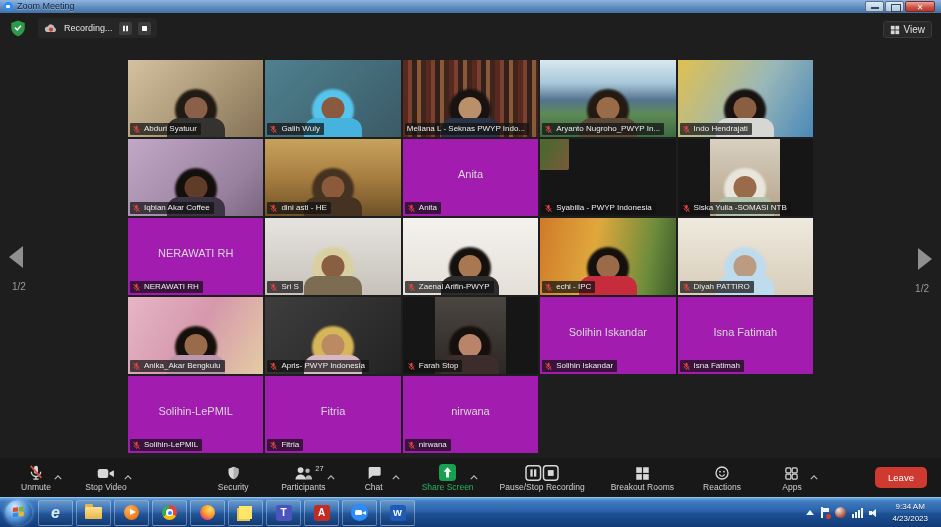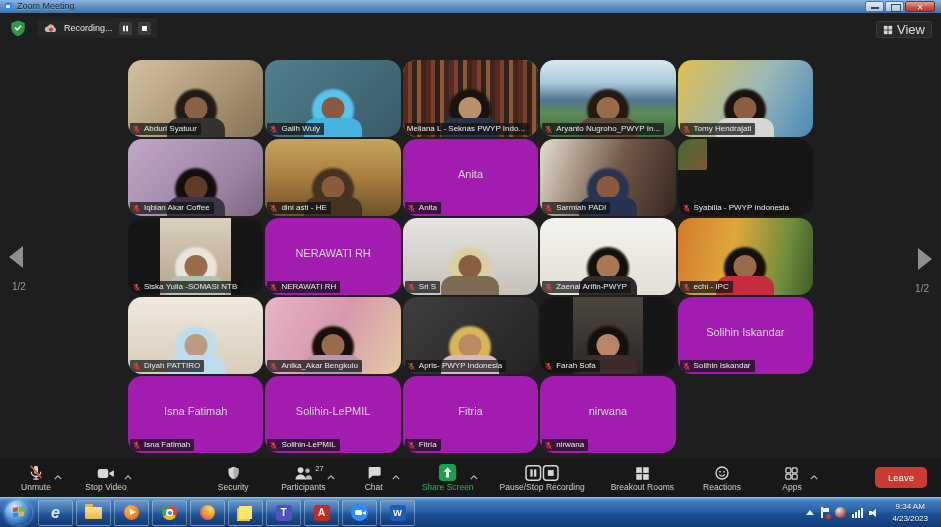--- a/index.html
+++ b/index.html
@@ -22,26 +22,26 @@
   .winbtn.close::after { content:'\2715'; position:absolute; width:100%; text-align:center; top:0; font-size:8px; color:#fff; line-height:11px; }
 
   
   .shield-badge { position:absolute; left:9px; top:19px; width:18px; height:18px; }
   .rec-group { position:absolute; left:38px; top:18px; height:20px; display:flex; align-items:center; gap:6px;
     background:#262626; border-radius:3px; padding:0 6px; }
   .rec-label { font-size:9px; color:#e6e6e6; }
   .rec-btn { width:13px; height:13px; background:#3c3c3c; border-radius:2px; display:flex; align-items:center; justify-content:center; }
   .view-btn { position:absolute; right:9px; top:21px; height:17px; display:flex; align-items:center; gap:4px;
     background:#282828; border:1px solid #3a3a3a; border-radius:3px; padding:0 6px; }
-  .view-btn span { font-size:13px; color:#e0e0e0; }
+  .view-btn span { font-size:10px; color:#e0e0e0; }
 
   
   #grid { position:absolute; left:128px; top:60px; width:685px; height:393px;
     display:grid; grid-template-columns:repeat(5,1fr); grid-auto-rows:77px; gap:2px; }
-  .tile { position:relative; background:#161616; overflow:hidden;border-radius:14px; }
+  .tile { position:relative; background:#161616; overflow:hidden; }
   .tile.novideo { background:#a21caf; }
   .tile.active { box-shadow:inset 0 0 0 2px #b8d433; }
   .vid { position:absolute; inset:0; overflow:hidden; }
   .vid.portrait { left:24%; width:52%; }
   .vid.photo { left:50%; top:46%; width:58px; height:62px; transform:translate(-50%,-50%); inset:auto; border-radius:2px; }
   .hood  { position:absolute; left:50%; bottom:6px;  width:42px; height:42px; border-radius:50%; transform:translateX(-50%); filter:blur(1.2px); }
   .head  { position:absolute; left:50%; bottom:17px; width:23px; height:23px; border-radius:50%; transform:translateX(-50%); filter:blur(.6px); }
   .torso { position:absolute; left:50%; bottom:-3px; width:58px; height:22px; border-radius:12px 12px 0 0; transform:translateX(-50%); filter:blur(.6px); }
   .plate { position:absolute; left:2px; bottom:2px; max-width:94%; display:flex; align-items:center; gap:3px;
     background:rgba(16,16,16,.72); color:#ececec; font-size:8px; line-height:12px; padding:0 4px 0 2px;
@@ -225,21 +225,21 @@
           <div class="head" style="background: rgb(138, 94, 64);"></div>
           <div class="torso" style="background: rgb(214, 214, 210);"></div>
         </div>
         <div class="plate">
           <svg width="9" height="9" viewBox="0 0 24 24" style="flex:none">
             <rect x="9" y="2" width="6" height="11" rx="3" fill="#e04540"></rect>
             <path d="M5.5 10.5a6.5 6.5 0 0 0 13 0" stroke="#e04540" stroke-width="2" fill="none"></path>
             <path d="M12 17v4" stroke="#e04540" stroke-width="2"></path>
             <line x1="4" y1="3" x2="20" y2="21" stroke="#e04540" stroke-width="2.6"></line>
           </svg>
-          <span>Tomy Hendrajati</span>
+          <span>Indo Hendrajati</span>
         </div>
       </div>
       <div class="tile">
         <div class="vid " style="background: linear-gradient(135deg, rgb(192, 168, 198), rgb(153, 130, 159) 70%, rgb(122, 101, 128));">
           <div class="hood" style="background: rgb(19, 15, 12);"></div>
           <div class="head" style="background: rgb(94, 60, 40);"></div>
           <div class="torso" style="background: rgb(60, 52, 68);"></div>
         </div>
         <div class="plate">
           <svg width="9" height="9" viewBox="0 0 24 24" style="flex:none">
@@ -273,36 +273,20 @@
           <svg width="9" height="9" viewBox="0 0 24 24" style="flex:none">
             <rect x="9" y="2" width="6" height="11" rx="3" fill="#e04540"></rect>
             <path d="M5.5 10.5a6.5 6.5 0 0 0 13 0" stroke="#e04540" stroke-width="2" fill="none"></path>
             <path d="M12 17v4" stroke="#e04540" stroke-width="2"></path>
             <line x1="4" y1="3" x2="20" y2="21" stroke="#e04540" stroke-width="2.6"></line>
           </svg>
           <span>Anita</span>
         </div>
       </div>
       <div class="tile">
-        <div class="vid " style="background: linear-gradient(110deg, rgb(230, 222, 208), rgb(112, 88, 72) 55%, rgb(52, 38, 32));">
-          <div class="hood" style="background: rgb(40, 51, 80);"></div>
-          <div class="head" style="background: rgb(138, 90, 64);"></div>
-          <div class="torso" style="background: rgb(40, 51, 80);"></div>
-        </div>
-        <div class="plate">
-          <svg width="9" height="9" viewBox="0 0 24 24" style="flex:none">
-            <rect x="9" y="2" width="6" height="11" rx="3" fill="#e04540"></rect>
-            <path d="M5.5 10.5a6.5 6.5 0 0 0 13 0" stroke="#e04540" stroke-width="2" fill="none"></path>
-            <path d="M12 17v4" stroke="#e04540" stroke-width="2"></path>
-            <line x1="4" y1="3" x2="20" y2="21" stroke="#e04540" stroke-width="2.6"></line>
-          </svg>
-          <span>Sarmiah PADI</span>
-        </div>
-      </div>
-      <div class="tile">
         <div class="vid photo" style="background: linear-gradient(120deg, rgb(126, 158, 78), rgb(73, 104, 47) 55%, rgb(122, 90, 58));"></div>
         <div class="plate">
           <svg width="9" height="9" viewBox="0 0 24 24" style="flex:none">
             <rect x="9" y="2" width="6" height="11" rx="3" fill="#e04540"></rect>
             <path d="M5.5 10.5a6.5 6.5 0 0 0 13 0" stroke="#e04540" stroke-width="2" fill="none"></path>
             <path d="M12 17v4" stroke="#e04540" stroke-width="2"></path>
             <line x1="4" y1="3" x2="20" y2="21" stroke="#e04540" stroke-width="2.6"></line>
           </svg>
           <span>Syabilla - PWYP Indonesia</span>
         </div>
@@ -437,21 +421,21 @@
           <div class="head" style="background: rgb(185, 133, 106);"></div>
           <div class="torso" style="background: rgb(60, 44, 44);"></div>
         </div>
         <div class="plate">
           <svg width="9" height="9" viewBox="0 0 24 24" style="flex:none">
             <rect x="9" y="2" width="6" height="11" rx="3" fill="#e04540"></rect>
             <path d="M5.5 10.5a6.5 6.5 0 0 0 13 0" stroke="#e04540" stroke-width="2" fill="none"></path>
             <path d="M12 17v4" stroke="#e04540" stroke-width="2"></path>
             <line x1="4" y1="3" x2="20" y2="21" stroke="#e04540" stroke-width="2.6"></line>
           </svg>
-          <span>Farah Sofa</span>
+          <span>Farah Stop</span>
         </div>
       </div>
       <div class="tile novideo">
         <div class="center-name">Solihin Iskandar</div>
         <div class="plate">
           <svg width="9" height="9" viewBox="0 0 24 24" style="flex:none">
             <rect x="9" y="2" width="6" height="11" rx="3" fill="#e04540"></rect>
             <path d="M5.5 10.5a6.5 6.5 0 0 0 13 0" stroke="#e04540" stroke-width="2" fill="none"></path>
             <path d="M12 17v4" stroke="#e04540" stroke-width="2"></path>
             <line x1="4" y1="3" x2="20" y2="21" stroke="#e04540" stroke-width="2.6"></line>

